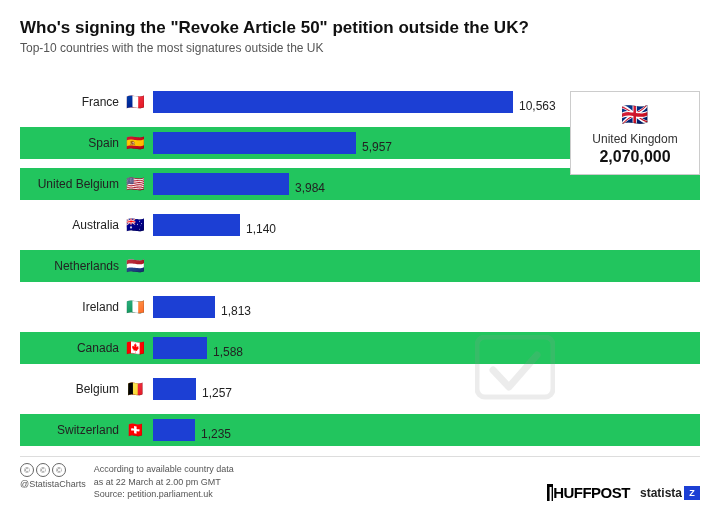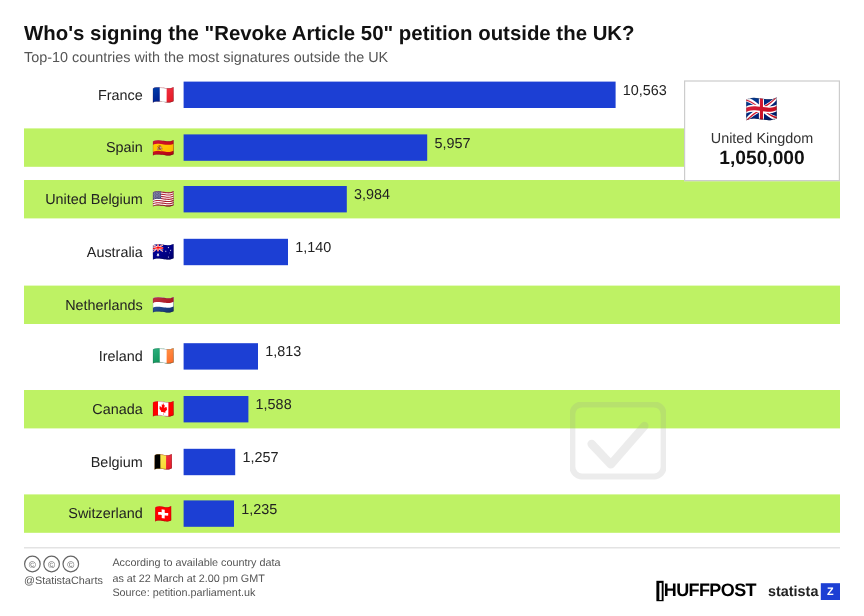--- a/index.html
+++ b/index.html
@@ -19,21 +19,21 @@
     }
     .title {
       font-size: 17px;
       font-weight: bold;
       color: #111;
       margin-bottom: 3px;
     }
     .subtitle {
       font-size: 12px;
       color: #555;
-      margin-bottom: 2px;
+      margin-bottom: 26px;
     }
     .chart-area {
       display: flex;
       flex: 1;
       position: relative;
     }
     .bars-section {
       flex: 1;
       display: flex;
       flex-direction: column;
@@ -59,21 +59,21 @@
       flex-shrink: 0;
       display: inline-flex;
       align-items: center;
       justify-content: center;
       font-size: 14px;
       overflow: hidden;
     }
     .bar-container {
       flex: 1;
       display: flex;
-      align-items: flex-start;
+      align-items: flex-end;
       height: 22px;
     }
     .bar {
       height: 22px;
       background: #1c3fd4;
       flex-shrink: 0;
     }
     .bar-value {
       font-size: 12px;
       color: #222;
@@ -157,21 +157,21 @@
       font-weight: 900;
       color: #000;
       letter-spacing: -0.5px;
     }
     .huffpost-logo span {
       color: #fff;
       background: #000;
       padding: 0 1px;
     }
     .stripe-row {
-      background: #bef264;
+      background: #22c55e;
     }
   </style>
 </head>
 <body>
 
 <div class="container">
   <div class="title">Who's signing the "Revoke Article 50" petition outside the UK?</div>
   <div class="subtitle">Top-10 countries with the most signatures outside the UK</div>
 
   <div class="chart-area">
@@ -243,21 +243,21 @@
     <div class="bar-container">
       <div class="bar" style="width:42px;"></div>
       <span class="bar-value">1,235</span>
     </div>
   </div>
       </div>
 
     <div class="uk-box">
       <div class="uk-flag">🇬🇧</div>
       <div class="uk-label">United Kingdom</div>
-      <div class="uk-value">1,050,000</div>
+      <div class="uk-value">2,070,000</div>
     </div>
 
     <div class="watermark">
       <svg viewBox="0 0 80 70" fill="none" xmlns="http://www.w3.org/2000/svg">
         <rect x="2" y="2" width="76" height="60" rx="8" stroke="#999" stroke-width="5" fill="none"></rect>
         <polyline points="18,35 34,52 62,20" stroke="#999" stroke-width="7" stroke-linecap="round" stroke-linejoin="round" fill="none"></polyline>
       </svg>
     </div>
   </div>
 

